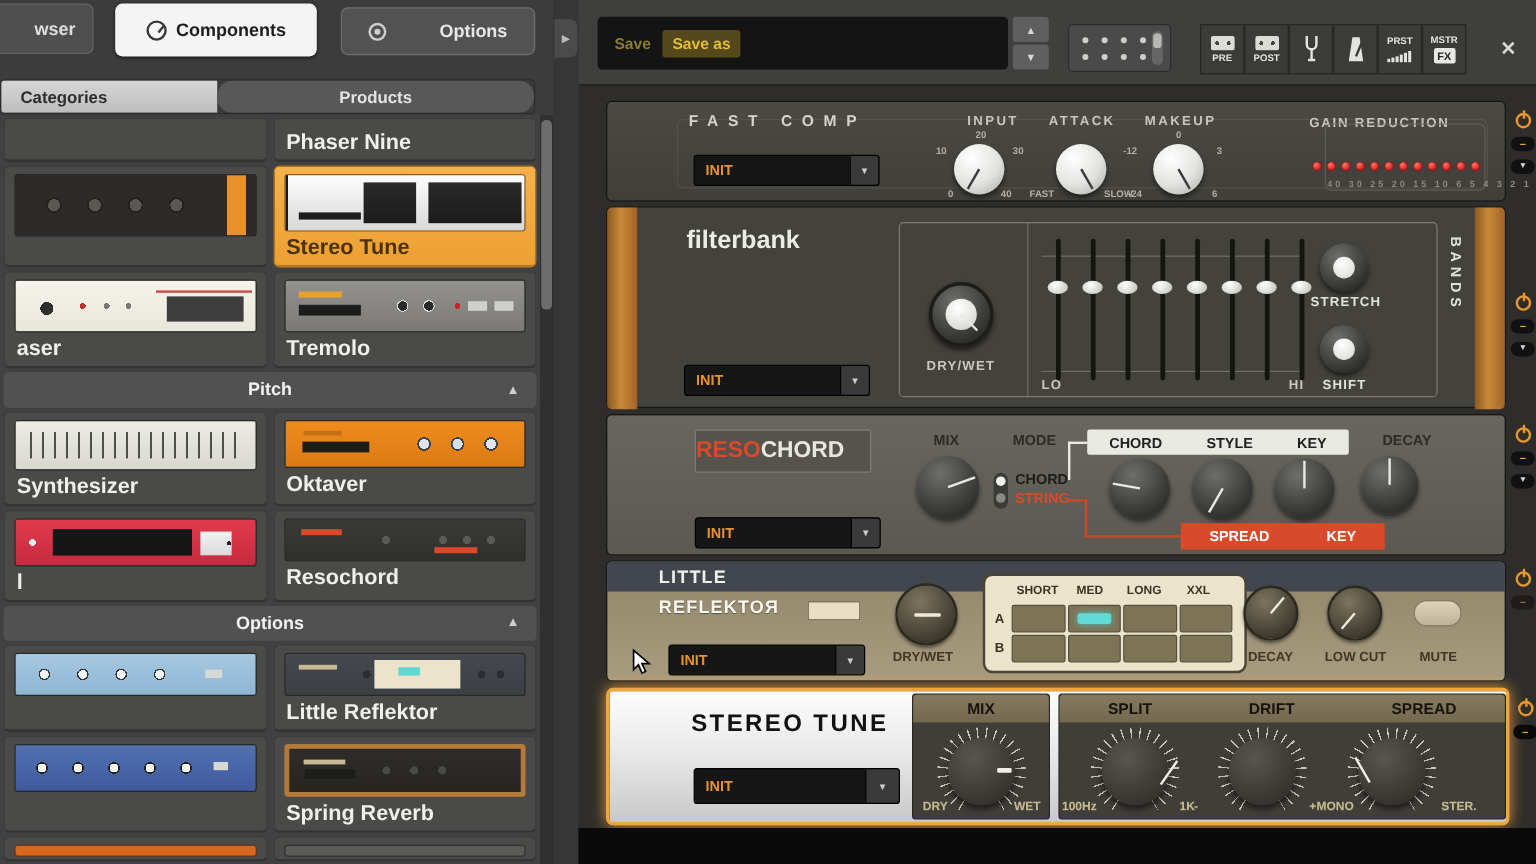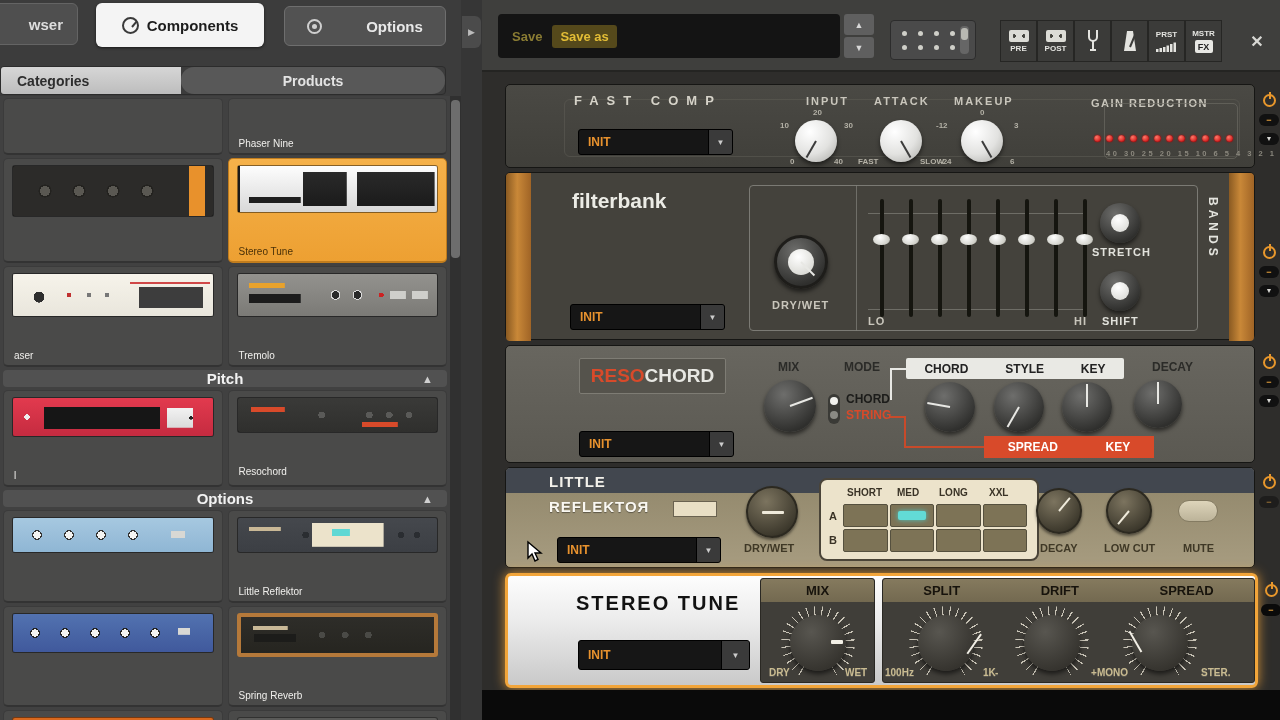--- a/index.html
+++ b/index.html
@@ -28,21 +28,21 @@
   .seg-prod{flex:1;background:#585858;color:#e3e3e3;font-weight:bold;font-size:14px;display:flex;align-items:center;justify-content:center;border-radius:13px;}
 
   
   #component-list{position:absolute;left:0;top:96px;width:450px;height:624px;overflow:hidden;
        display:flex;flex-direction:column;gap:3px;padding:2px 3px;background:#414141;}
   .s-row{display:flex;gap:5px;}
   .s-cell{flex:1;min-width:0;}
   .card{background:#4a4a49;border-radius:5px;border:1px solid #3b3b3b;border-bottom:2px solid #333;
        padding:6px 8px 2px;height:100%;}
   .card.sel{background:linear-gradient(#f5b14a,#eda032);border-color:#c07c1d;}
-  .card .lbl{font-weight:normal;font-size:10px;color:#f0efec;padding:3px 2px 2px;white-space:nowrap;overflow:hidden;margin-top:30px;}
+  .card .lbl{font-weight:bold;font-size:18px;color:#f0efec;padding:3px 2px 2px;white-space:nowrap;overflow:hidden;}
   .card.sel .lbl{color:#4a3108;}
   .s-section{background:#515151;border-radius:4px;height:30px;display:flex;align-items:center;justify-content:center;
        color:#f2f2f2;font-weight:bold;font-size:15px;position:relative;}
   .s-section .arrow{position:absolute;right:14px;color:#cfcfcf;font-size:11px;}
   .thumb{border-radius:3px;border:1px solid rgba(0,0,0,.45);background-repeat:no-repeat;}
 
   .t-blank{height:0;border:none;}
   .t-label-only{height:0;border:none;}
   .t-phaser-dark{height:52px;background-image:
      radial-gradient(circle 9px at 16% 50%,#5a5852 55%,#23221f 56% 72%,transparent 73%),
@@ -228,21 +228,21 @@
   .vslider{position:absolute;width:4px;background:#15150f;border-radius:2px;}
   .vthumb{position:absolute;width:17px;height:11px;border-radius:50%;
       background:radial-gradient(circle at 40% 30%,#fff,#cfcfc8 70%,#9a9a94);left:-7px;}
   .hline{position:absolute;height:1px;background:#8a8a82;opacity:.6;}
   #fb-bands{position:absolute;left:700px;top:24px;color:#e4e4de;font-weight:bold;font-size:12px;
       writing-mode:vertical-rl;letter-spacing:4px;}
 
   
   #resochord{left:23px;top:345px;width:750px;height:118px;background:linear-gradient(#68665f,#5b5952);}
   #rc-logo{position:absolute;left:73px;top:12px;width:147px;height:36px;background:#55534c;border:1px solid #7e7c74;
-      border-radius:2px;display:flex;align-items:center;justify-content:center;font-size:19px;font-weight:bold;}
+      border-radius:2px;display:flex;align-items:center;font-size:19px;font-weight:bold;}
   #rc-logo .reso{color:#d84a2a;}#rc-logo .chord{color:#e7e7e2;}
   .rc-cap{position:absolute;font-weight:bold;font-size:12px;color:#2b2b28;}
   #rc-toggle{position:absolute;left:322px;top:48px;width:12px;height:30px;background:#3a3a36;border-radius:6px;}
   #rc-toggle .tdot{position:absolute;left:2px;width:8px;height:8px;border-radius:50%;}
   #rc-selbar{position:absolute;left:400px;top:12px;width:218px;height:21px;background:#e9e9e4;border-radius:2px;
       display:flex;align-items:center;justify-content:space-around;font-weight:bold;font-size:12px;color:#222;}
   #rc-redbar{position:absolute;left:478px;top:90px;width:170px;height:22px;background:#d84a2a;
       display:flex;align-items:center;justify-content:space-around;font-weight:bold;font-size:12px;color:#fff;}
   .conn{position:absolute;}
 
@@ -345,20 +345,34 @@
         <div class="s-cell">
           <div class="card">
             <div class="thumb t-tremolo-mini"></div>
             <div class="lbl">Tremolo</div>
           </div>
         </div>
       </div>
       <div class="s-section">
         <span>Pitch</span>
         <span class="arrow">▲</span>
+      </div>
+      <div class="s-row">
+        <div class="s-cell">
+          <div class="card">
+            <div class="thumb t-synth"></div>
+            <div class="lbl">Synthesizer</div>
+          </div>
+        </div>
+        <div class="s-cell">
+          <div class="card">
+            <div class="thumb t-oktaver"></div>
+            <div class="lbl">Oktaver</div>
+          </div>
+        </div>
       </div>
       <div class="s-row">
         <div class="s-cell">
           <div class="card">
             <div class="thumb t-red"></div>
             <div class="lbl">l</div>
           </div>
         </div>
         <div class="s-cell">
           <div class="card">

